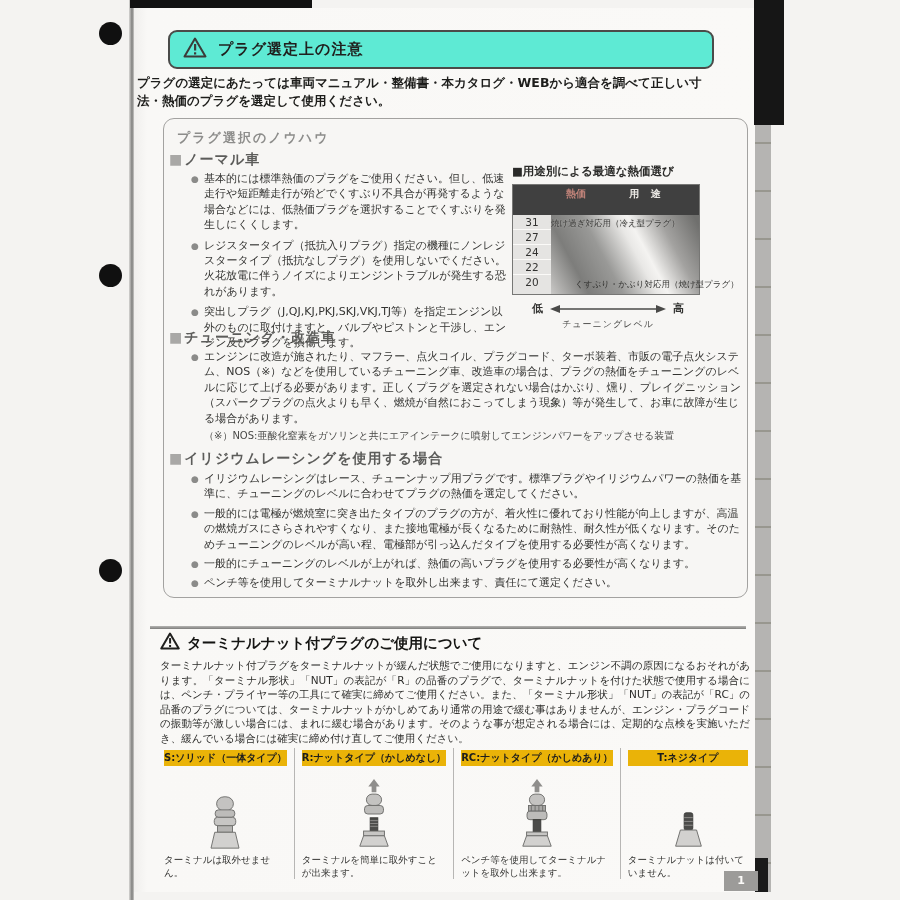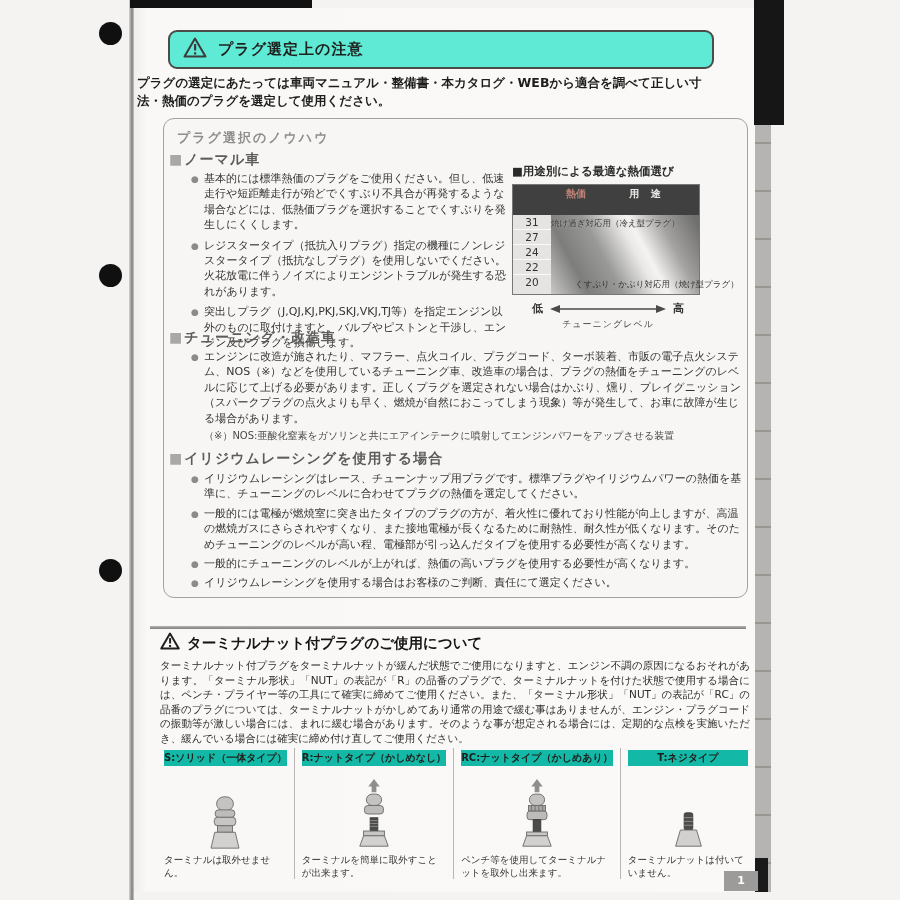--- a/index.html
+++ b/index.html
@@ -76,21 +76,21 @@
     background:linear-gradient(to bottom,#b5b4b2,#7e7e7c); }
   .term-title-row { left:160px; top:632px; display:flex; align-items:center; gap:7px; }
   .term-title { font-size:14.5px; font-weight:bold; color:#141412; }
   .term-body { left:160px; top:658px; width:590px; font-size:10.5px; line-height:1.39;
     color:#2c2c2a; text-align:justify; }
 
   
   .plug-cols { left:157px; top:748px; width:598px; display:flex; }
   .plug-col { flex:1; padding:2px 7px 0 7px; }
   .plug-col + .plug-col { border-left:1px solid #b7b6b4; }
-  .plug-head { background:#14b8a6; height:16px; line-height:16px; text-align:center;
+  .plug-head { background:#eab308; height:16px; line-height:16px; text-align:center;
     font-size:10px; font-weight:bold; color:#1e1e1c; white-space:nowrap; }
   .plug-art { height:84px; display:flex; align-items:flex-end; justify-content:center; }
   .plug-caption { font-size:9.5px; line-height:1.32; color:#333331; margin-top:4px; }
 
   .page-num-box { left:724px; top:871px; width:34px; height:20px; background:#9c9b99;
     color:#fbfaf8; font-size:11px; font-weight:bold; text-align:center; line-height:20px; }
 </style>
 </head>
 <body>
 
@@ -172,21 +172,21 @@
   <div class="note">（※）NOS:亜酸化窒素をガソリンと共にエアインテークに噴射してエンジンパワーをアップさせる装置</div>
 </div>
 
 <div class="abs sec-title" style="left:169px; top:450px;">
   <span class="sq">■</span><span>イリジウムレーシングを使用する場合</span>
 </div>
 <div class="abs bullets" style="left:191px; top:471px; width:552px; gap:4px;">
   <div class="bullet">イリジウムレーシングはレース、チューンナップ用プラグです。標準プラグやイリジウムパワーの熱価を基準に、チューニングのレベルに合わせてプラグの熱価を選定してください。</div>
   <div class="bullet">一般的には電極が燃焼室に突き出たタイプのプラグの方が、着火性に優れており性能が向上しますが、高温の燃焼ガスにさらされやすくなり、また接地電極が長くなるために耐熱性、耐久性が低くなります。そのためチューニングのレベルが高い程、電極部が引っ込んだタイプを使用する必要性が高くなります。</div>
   <div class="bullet">一般的にチューニングのレベルが上がれば、熱価の高いプラグを使用する必要性が高くなります。</div>
-  <div class="bullet">イリジウムレーシングを使用する場合はお客様のご判断、責任にて選定ください。</div>
+  <div class="bullet">ペンチ等を使用してターミナルナットを取外し出来ます、責任にて選定ください。</div>
 </div>
 
 <div class="abs divider"></div>
 <div class="abs term-title-row">
   <span>
     <svg width="20" height="18" viewBox="0 0 24 21">
       <path d="M12 1.5 L22.5 19.5 H1.5 Z" fill="none" stroke="#20201e" stroke-width="2.4" stroke-linejoin="round"></path>
       <rect x="10.9" y="7" width="2.4" height="6.5" fill="#20201e"></rect>
       <rect x="10.9" y="15.3" width="2.4" height="2.4" fill="#20201e"></rect>
     </svg>

